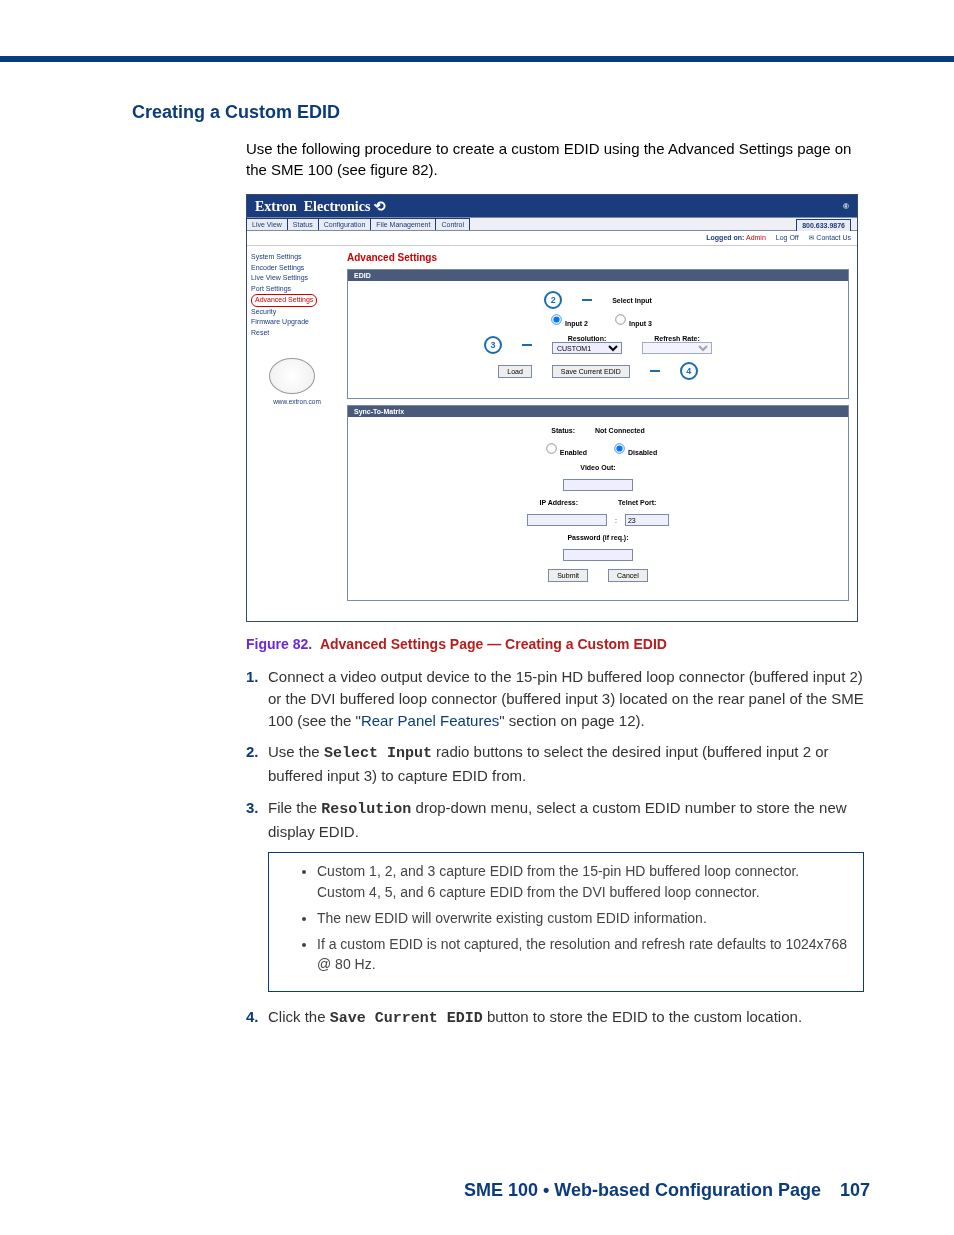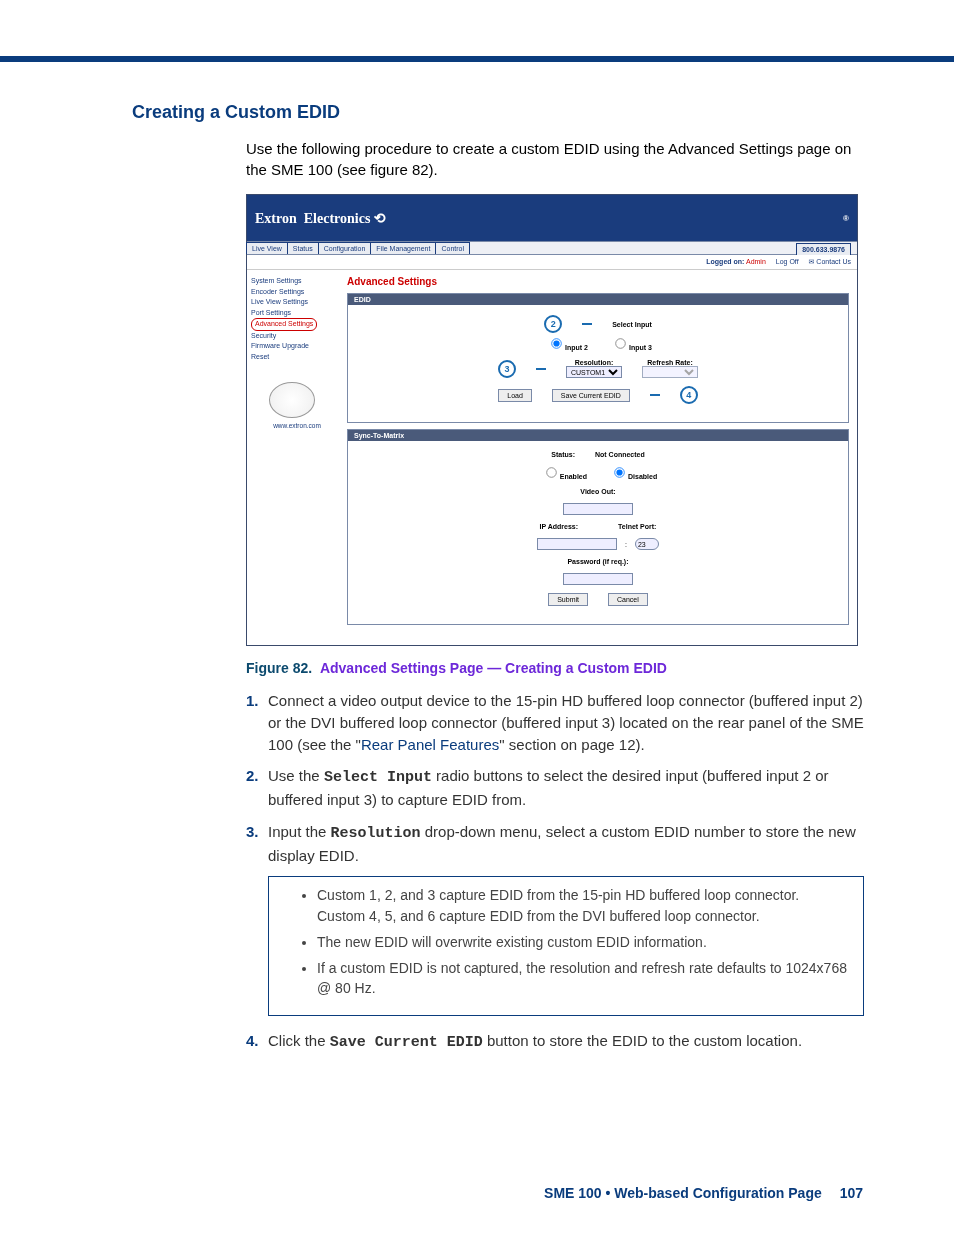--- a/index.html
+++ b/index.html
@@ -2,59 +2,59 @@
 <html><head>
 <meta charset="utf-8">
 <style>
   body{margin:0;background:#fff;font-family:Arial,Helvetica,sans-serif;color:#333}
   .page{width:954px;margin:16px auto;position:relative;min-height:1235px;box-sizing:border-box;padding:40px 90px 60px 90px}
   .topbar{height:6px;background:#0a3c7d;margin:0 -90px 40px -90px}
   h2{color:#0a3c7d;font-size:18px;font-weight:bold;margin:0 0 8px 42px}
   .bodytext{margin-left:156px;font-size:15px;line-height:1.4;color:#000000}
   .intro{margin-bottom:14px}
   .figcap{margin:14px 0 14px 156px;font-size:14px}
-  .figcap b{color:#0c4a6e}
+  .figcap b{color:#6d28d9}
   ol.steps{list-style:none;padding:0;margin:0 0 0 156px}
   ol.steps>li{display:flex;font-size:15px;line-height:1.45;margin-bottom:10px}
   ol.steps .num{color:#0a3c7d;font-weight:bold;min-width:22px}
   ol.steps .txt{flex:1}
   .link{color:#0a3c7d;font-weight:normal}
   .mono{font-family:"Courier New",monospace;font-weight:bold}
   .notesbox{border:1px solid #0a3c7d;margin:6px 0 14px 178px;padding:8px 14px 10px 14px}
   .notesbox .h{font-weight:bold;font-size:14px;margin-bottom:6px}
   .notesbox ul{margin:0;padding-left:34px}
   .notesbox li{font-size:14px;line-height:1.45;margin-bottom:6px;color:#444}
-  .footer{position:absolute;bottom:50px;right:91px;font-size:14px}
+  .footer{position:absolute;bottom:50px;right:84px;font-size:18px}
   .footer .prod{color:#0a3c7d;font-weight:bold}
   .footer .pg{color:#0a3c7d;font-weight:bold;margin-left:14px}
 
   
   .shot{width:610px;margin-left:156px;border:1px solid #3a4a6b;background:#fff;font-size:8px;color:#1a3c7d}
-  .shot .brand{background:#1a3c7d;color:#fff;height:22px;display:flex;align-items:center;padding:12px 8px;font-family:'Times New Roman',serif;font-size:14px;font-weight:bold;justify-content:space-between}
+  .shot .brand{background:#1a3c7d;color:#fff;height:22px;display:flex;align-items:center;padding:0 8px;font-family:'Times New Roman',serif;font-size:14px;font-weight:bold;justify-content:space-between}
   .shot .brand .r{font-size:8px;font-family:Arial}
   .shot .tabs{display:flex;border-top:1px solid #7a8aa8;border-bottom:1px solid #7a8aa8;background:#eef0f5;position:relative}
   .shot .tabs span{padding:2px 5px;border:1px solid #1a3c7d;border-bottom:none;margin-left:-1px;background:#e9ecf2;font-size:7px;color:#1a3c7d;cursor:pointer}
   .shot .phone{position:absolute;right:6px;top:1px;color:#1a3c7d;font-weight:bold;font-size:8px}
   .shot .logrow{height:14px;background:#fff;border-bottom:1px solid #ccc;text-align:right;font-size:7px;padding-right:6px;line-height:14px}
   .shot .logrow .adm{color:#c00}
   .shot .logrow a{color:#1a3c7d;margin-left:8px}
   .shot .mainrow{display:flex}
   .shot .side{width:92px;padding:6px 4px;font-size:7px;color:#1a3c7d;line-height:1.5}
   .shot .side .sel{color:#c00;border:1px solid #c00;border-radius:6px;padding:0 3px;display:inline-block}
   .shot .side .logo{margin-top:20px;width:44px;height:34px;border:1px solid #999;border-radius:50%;background:radial-gradient(circle at 50% 50%,#fff,#eee);margin-left:18px}
   .shot .side .url{text-align:center;color:#1a3c7d;font-size:6.5px;margin-top:3px}
   .shot .rt{flex:1;padding:6px 8px 14px 0}
   .shot .rt h4{color:#c00;font-size:10px;margin:0 0 6px 0;font-weight:bold}
   .panel{border:1px solid #7a8aa8;margin-bottom:6px}
   .panel .ph{background:#4a5a7a;color:#fff;font-size:7px;font-weight:bold;padding:2px 6px}
   .panel .pb{padding:10px 12px;font-size:7px;color:#000;text-align:center}
   .panel label{font-weight:bold}
   .panel .row{margin-bottom:8px;display:flex;justify-content:center;align-items:center;gap:20px}
   .panel select,.panel input[type=text]{font-size:7px;border:1px solid #7a8aa8;background:#eef;height:12px;box-sizing:border-box}
-  .panel select{width:56px}
+  .panel select{width:70px}
   .panel .btn{font-size:7px;padding:2px 8px;border:1px solid #7a8aa8;background:#eee;cursor:pointer}
   .callout{display:inline-flex;width:14px;height:14px;border:2px solid #1a6bb0;border-radius:50%;color:#1a6bb0;font-weight:bold;align-items:center;justify-content:center;font-size:9px;background:#fff}
   .cline{display:inline-block;width:10px;height:2px;background:#1a6bb0;vertical-align:middle}
   input[type=radio]{margin:0 2px 0 6px;transform:scale(.8)}
 </style>
 </head>
 <body>
 
 <div class="page">
   <div class="topbar"></div>
@@ -146,55 +146,55 @@
               </div>
             <div class="row">
                 <input type="text" style="width: 70px;">
               </div>
             <div class="row" style="gap:40px">
               <span><label>IP Address:</label></span>
               <span><label>Telnet Port:</label></span>
             </div>
             <div class="row" style="gap:8px">
               <input type="text" style="width: 80px;">:
-              <input type="text" style="width: 24px; border-radius: 6px;" value="23">
+              <input type="text" style="width: 44px;" value="23">
             </div>
             <div class="row">
                 <label>Password (if req.):</label>
               </div>
             <div class="row">
                 <input type="text" style="width: 70px;">
               </div>
             <div class="row">
               <button class="btn">Submit</button>
               <button class="btn">Cancel</button>
             </div>
           </div>
         </div>
 
       </div>
     </div>
   </div>
 
   <p class="figcap">
-    <b>Figure 82.</b>&nbsp;&nbsp;<b style="color:#6d28d9">Advanced Settings Page — Creating a Custom EDID</b>
+    <b>Figure 82.</b>&nbsp;&nbsp;<b style="color:#b91c1c">Advanced Settings Page — Creating a Custom EDID</b>
   </p>
 
   <ol class="steps">
     <li>
         <span class="num">1.</span>
         <span class="txt"><span>Connect a video output device to the 15-pin HD buffered loop connector (buffered input 2) or the DVI buffered loop connector (buffered input 3) located on the rear panel of the SME 100 (see the "</span><span class="link">Rear Panel Features</span><span>" section on page 12).</span></span>
       </li>
     <li>
         <span class="num">2.</span>
         <span class="txt"><span>Use the </span><span class="mono">Select Input</span><span> radio buttons to select the desired input (buffered input 2 or buffered input 3) to capture EDID from.</span></span>
       </li>
     <li>
         <span class="num">3.</span>
-        <span class="txt"><span>Input the </span><span class="mono">Resolution</span><span> drop-down menu, select a custom EDID number to store the new display EDID.</span></span>
+        <span class="txt"><span>File the </span><span class="mono">Resolution</span><span> drop-down menu, select a custom EDID number to store the new display EDID.</span></span>
       </li>
   </ol>
 
   <div class="notesbox">
     <ul>
       <li>Custom 1, 2, and 3 capture EDID from the 15-pin HD buffered loop connector. Custom 4, 5, and 6 capture EDID from the DVI buffered loop connector.</li>
       <li>The new EDID will overwrite existing custom EDID information.</li>
       <li>If a custom EDID is not captured, the resolution and refresh rate defaults to 1024x768 @ 80 Hz.</li>
     </ul>
   </div>

